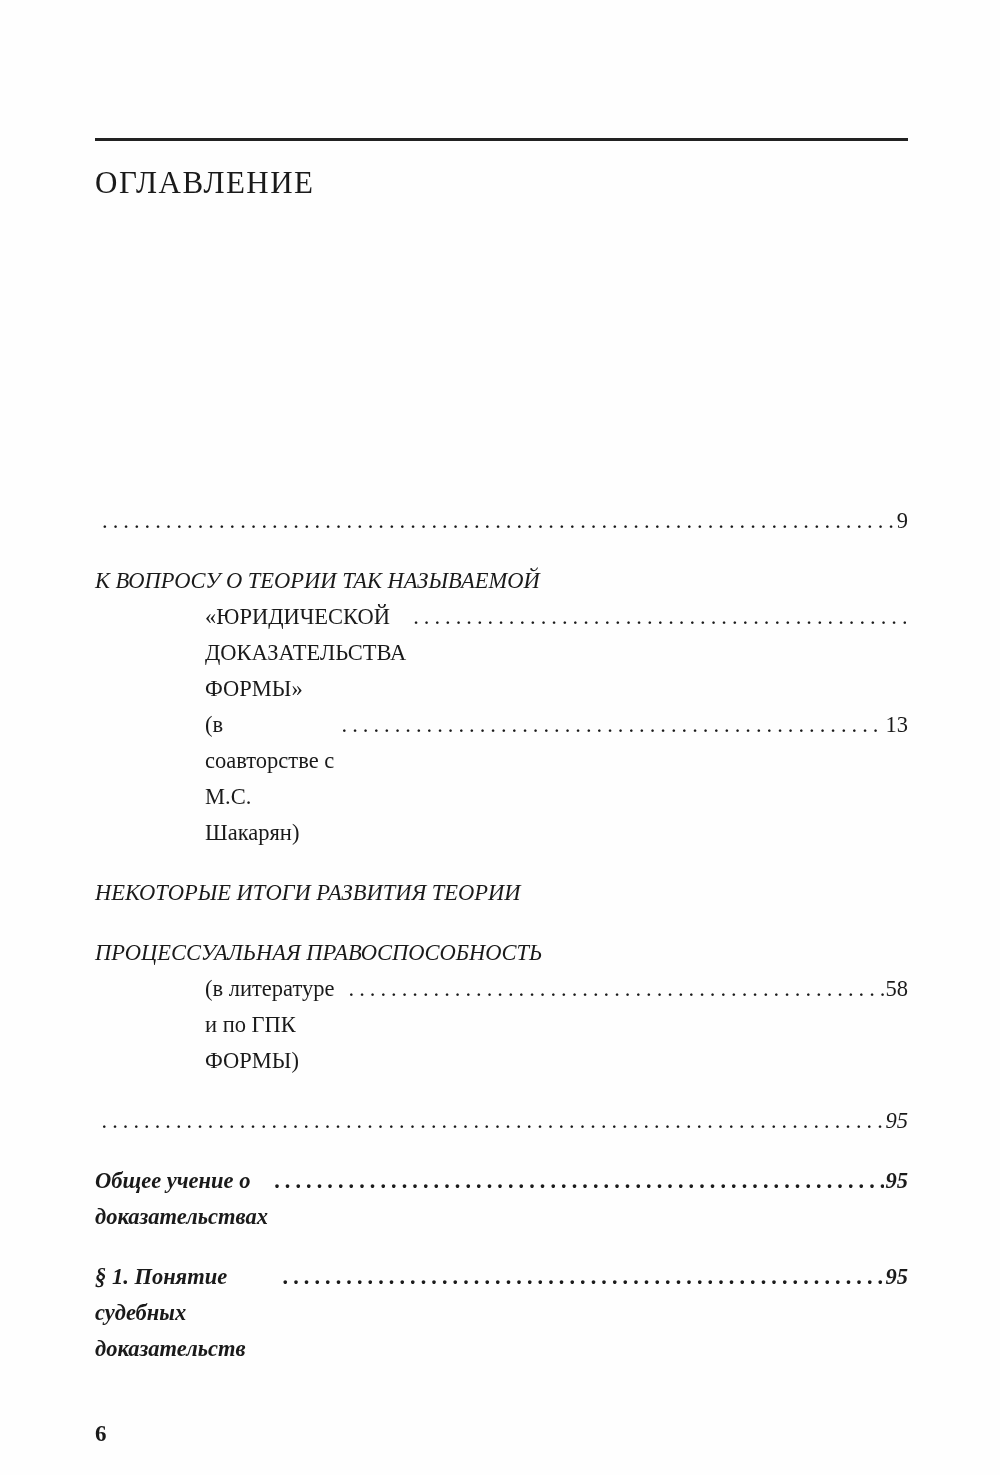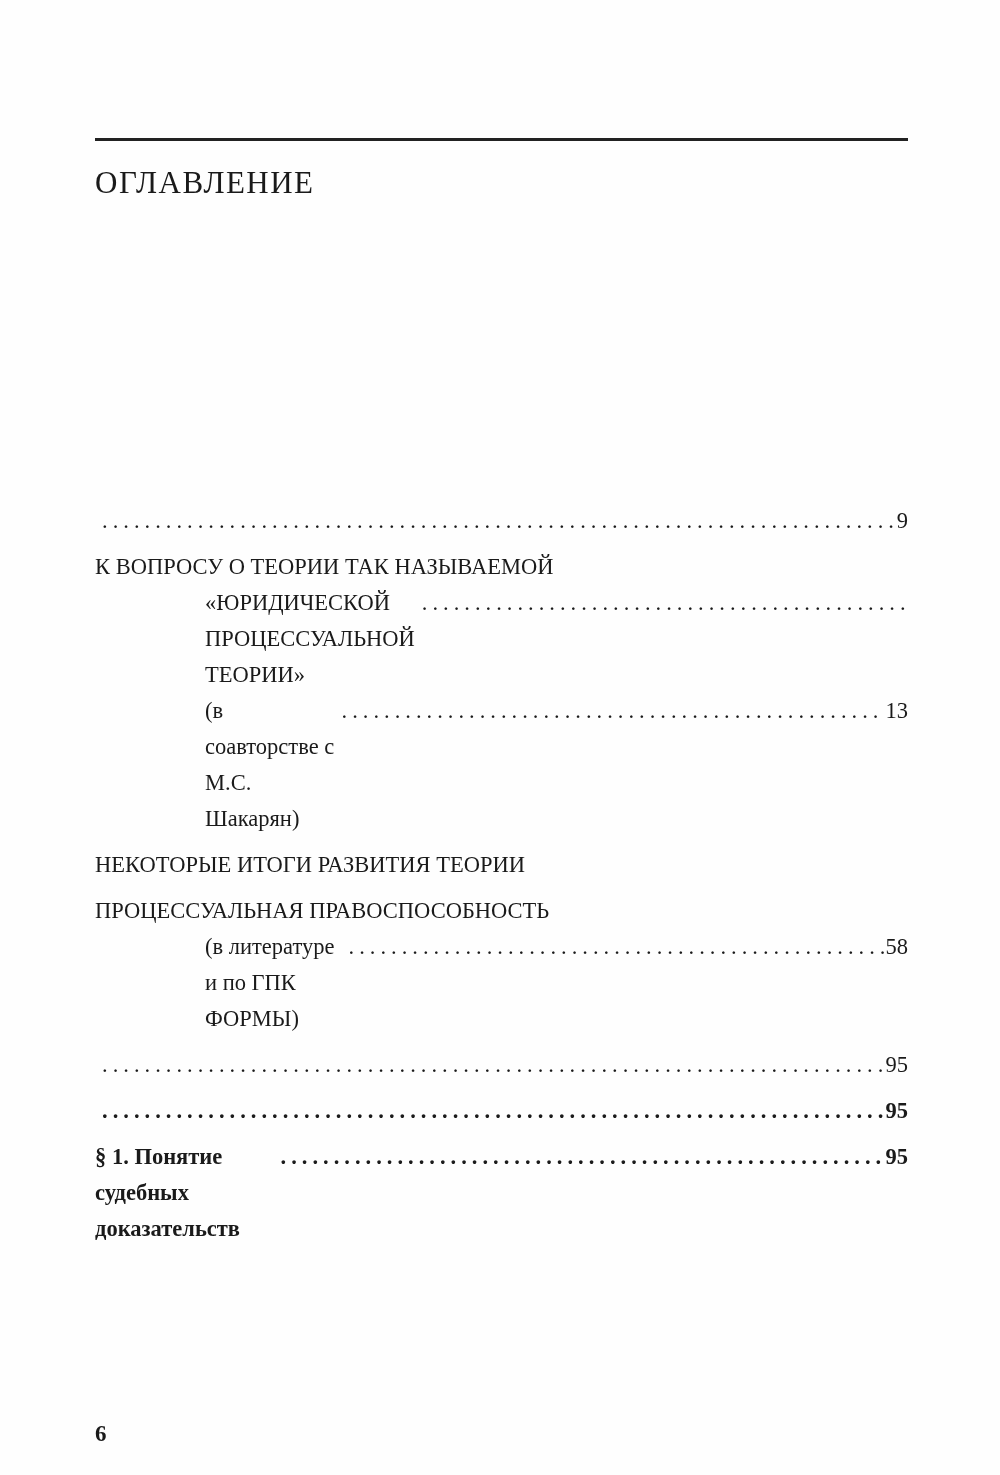--- a/index.html
+++ b/index.html
@@ -33,21 +33,21 @@
   }
   .row {
     display: flex;
     align-items: baseline;
     line-height: 36px;
   }
   .row.bold { font-weight: 700; }
   .row.indent { padding-left: 110px; }
   .gap-first  { margin-top: 0; }
   .gap-none   { margin-top: 0; }
-  .gap-normal { margin-top: 10px; }
+  .gap-normal { margin-top: 24px; font-style: italic; }
   .entry-text { white-space: pre-wrap; }
   .leader {
     flex: 1 1 auto;
     overflow: hidden;
     white-space: nowrap;
     margin: 0 2px 0 7px;
     min-width: 10px;
   }
   .leader::after {
     content: "........................................................................................................................";
@@ -71,21 +71,21 @@
   <h1 class="title">ОГЛАВЛЕНИЕ</h1>
   <div class="toc">
       <div class="row gap-first">
         <span class="leader"></span>
         <span class="entry-page">9</span>
       </div>
       <div class="row gap-normal">
         <span class="entry-text">К ВОПРОСУ О ТЕОРИИ ТАК НАЗЫВАЕМОЙ</span>
       </div>
       <div class="row gap-none indent">
-        <span class="entry-text">«ЮРИДИЧЕСКОЙ ПРОЦЕССУАЛЬНОЙ ТЕОРИИ»</span>
+        <span class="entry-text">«ЮРИДИЧЕСКОЙ ДОКАЗАТЕЛЬСТВА ФОРМЫ»</span>
         <span class="leader"></span>
       </div>
       <div class="row gap-none indent">
         <span class="entry-text">(в соавторстве с М.С. Шакарян)</span>
         <span class="leader"></span>
         <span class="entry-page">13</span>
       </div>
       <div class="row gap-normal">
         <span class="entry-text">НЕКОТОРЫЕ ИТОГИ РАЗВИТИЯ ТЕОРИИ</span>
       </div>
@@ -95,20 +95,21 @@
       <div class="row gap-none indent">
         <span class="entry-text">(в литературе и по ГПК ФОРМЫ)</span>
         <span class="leader"></span>
         <span class="entry-page">58</span>
       </div>
       <div class="row gap-normal">
         <span class="leader"></span>
         <span class="entry-page">95</span>
       </div>
       <div class="row gap-normal bold">
+        <span class="entry-text">Общее учение о доказательствах</span>
         <span class="leader"></span>
         <span class="entry-page">95</span>
       </div>
       <div class="row gap-normal bold">
         <span class="entry-text">§ 1. Понятие судебных доказательств</span>
         <span class="leader"></span>
         <span class="entry-page">95</span>
       </div>
     </div>
 </div>

